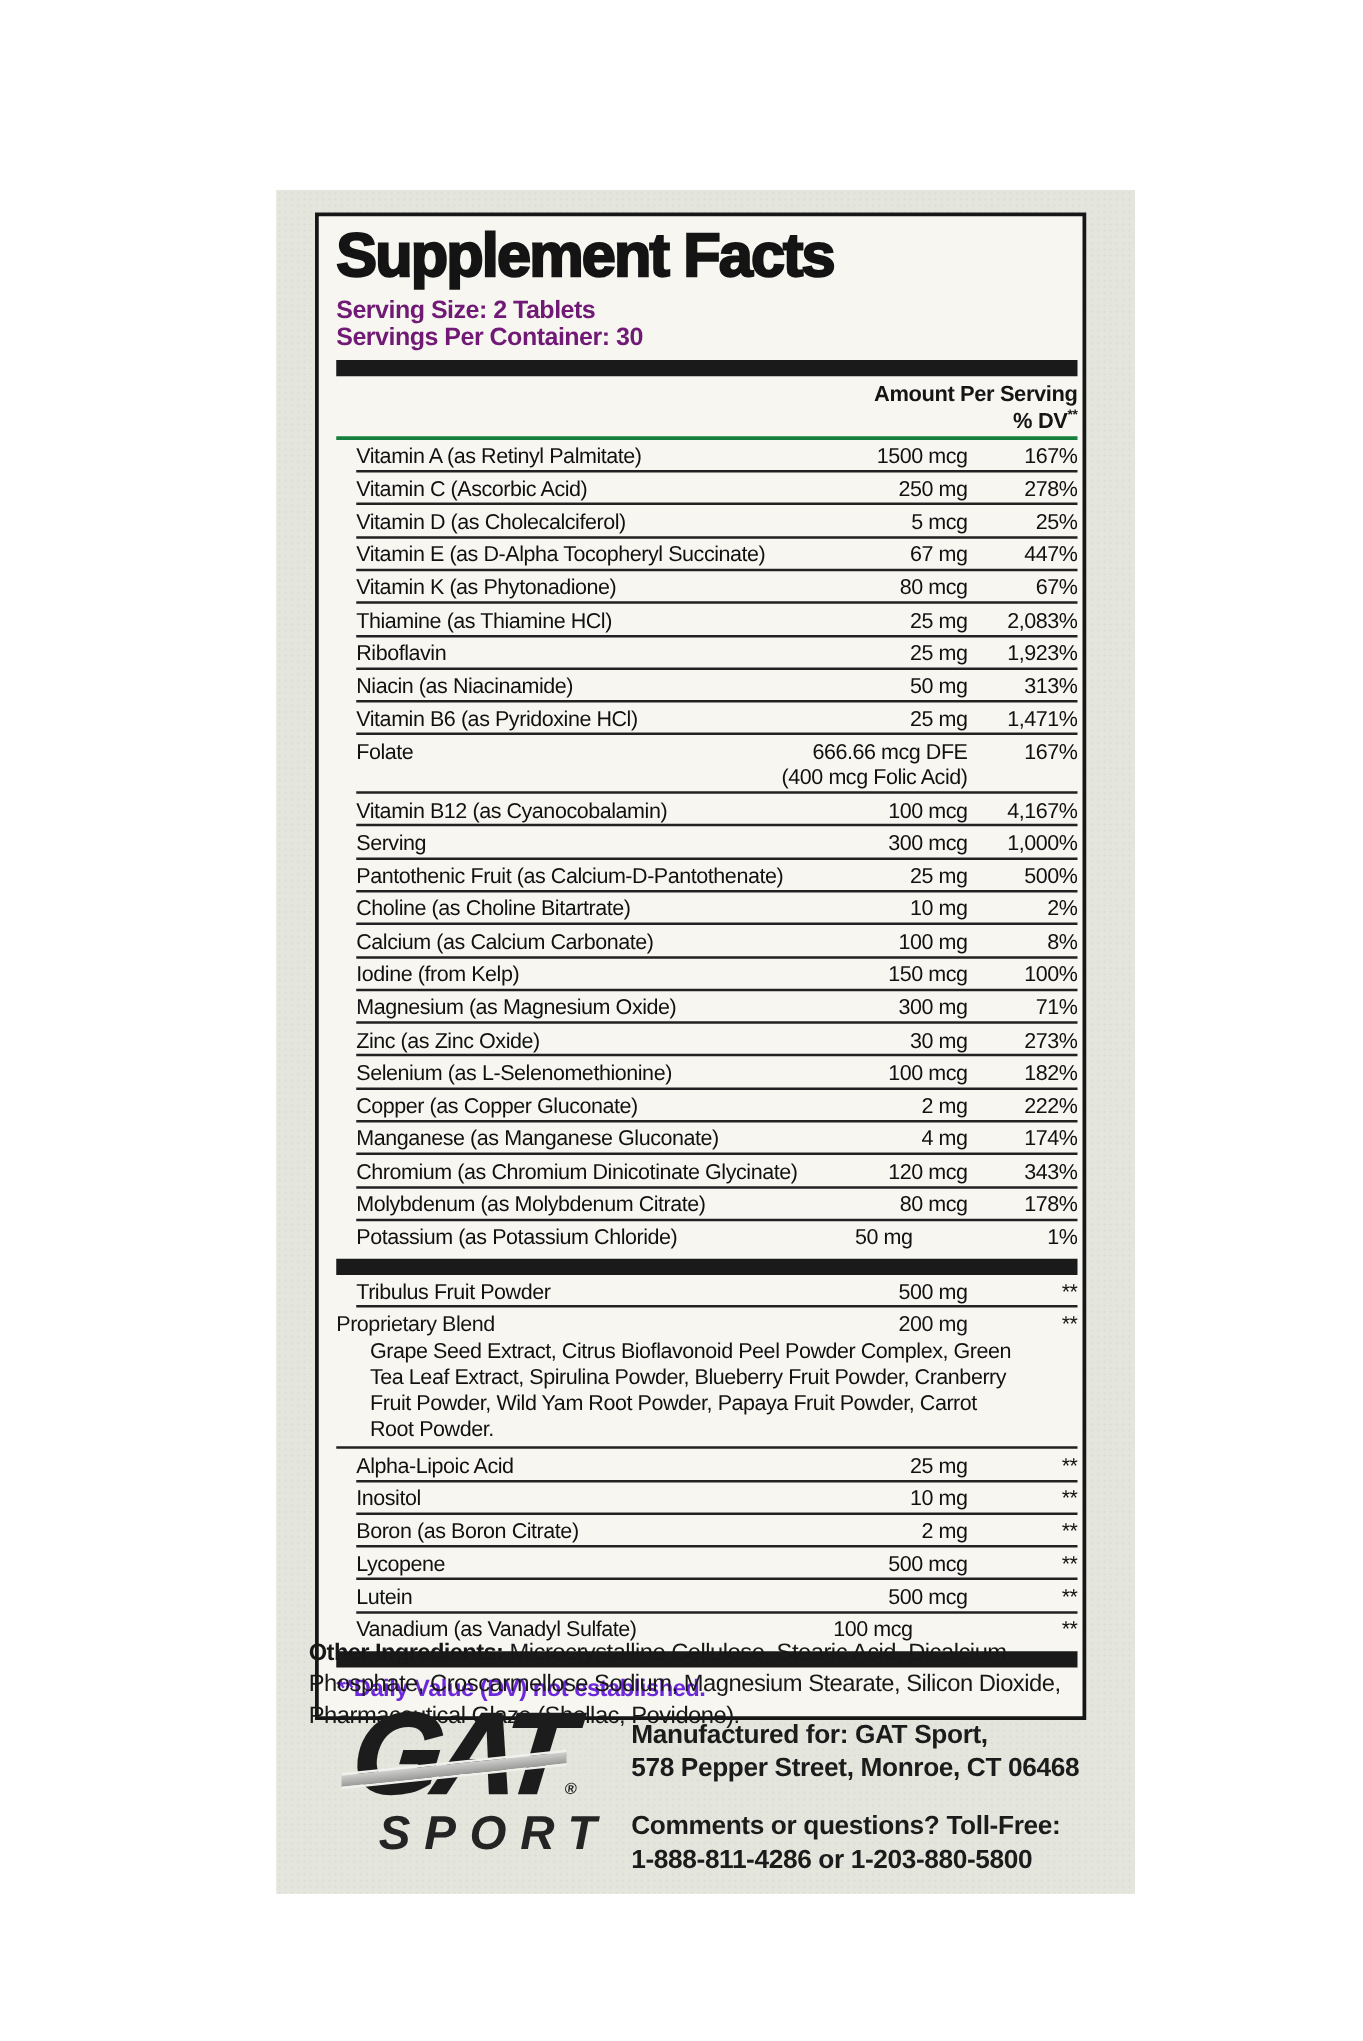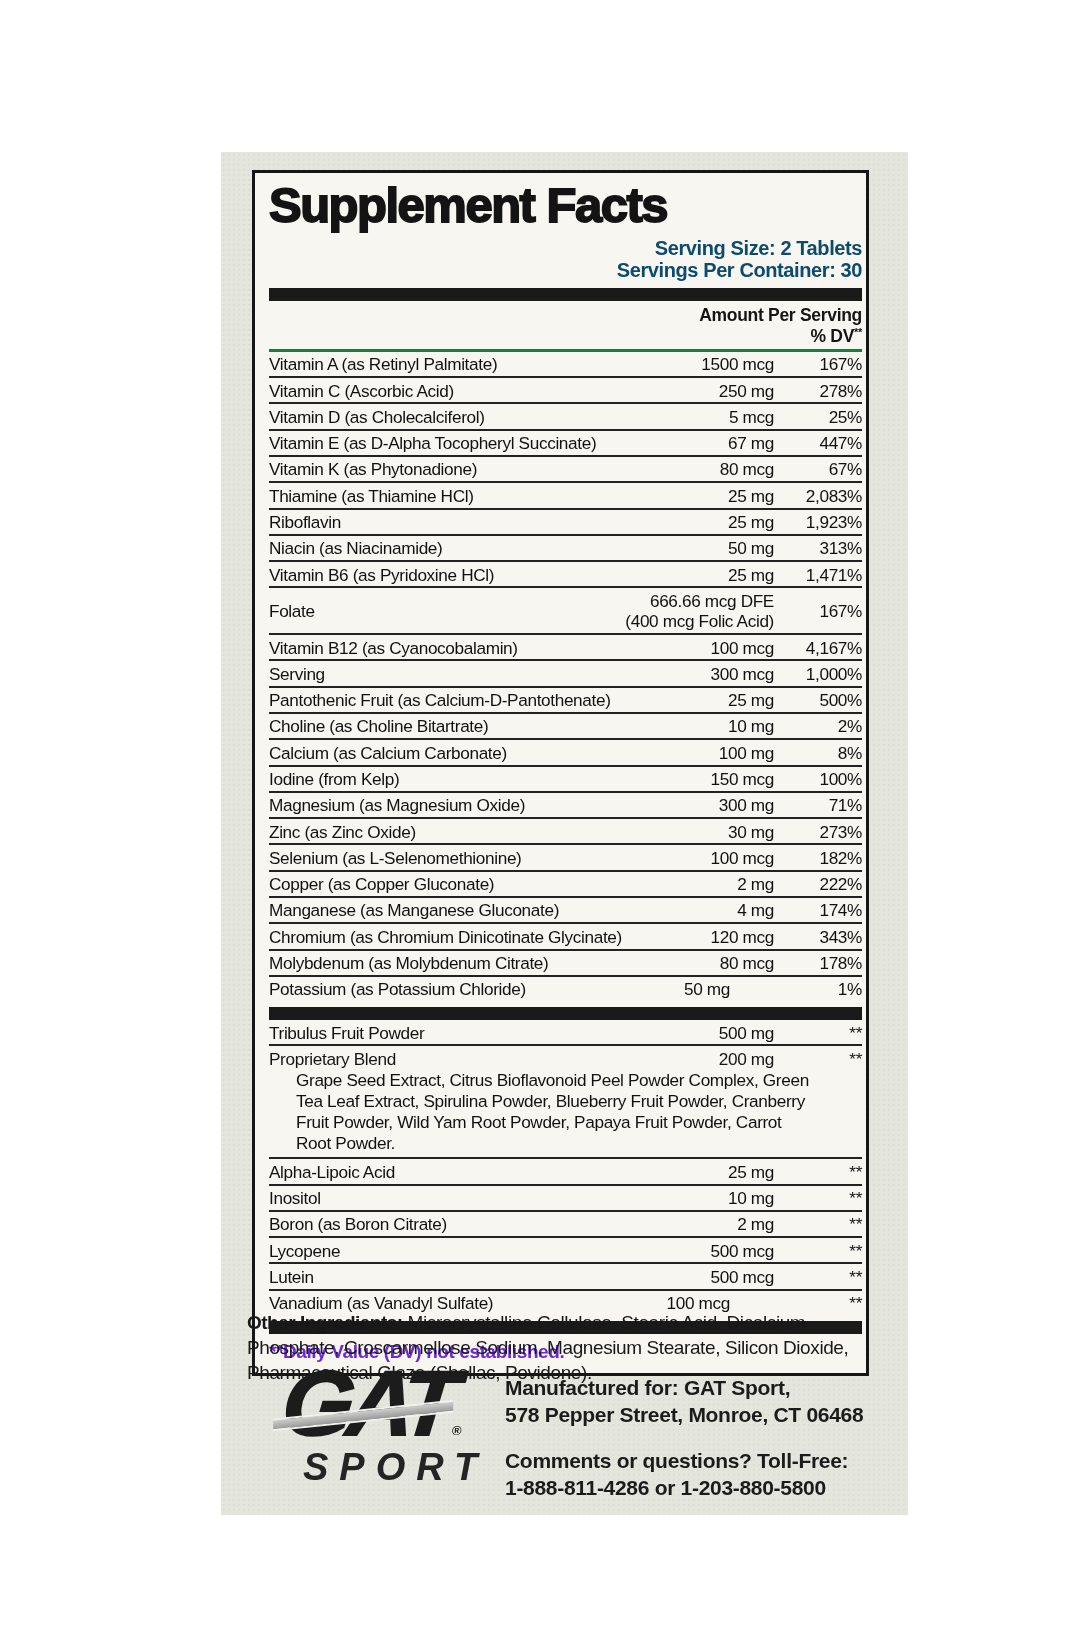--- a/index.html
+++ b/index.html
@@ -23,38 +23,38 @@
     box-sizing:border-box;
     padding:6px 4px 8px 14px;
   }
   .facts-title{
     font-size:49px;font-weight:bold;letter-spacing:-1.5px;
     -webkit-text-stroke:1.8px #141414;
     line-height:1.02;margin:2px 0 6px 0;color:#141414;
     white-space:nowrap;
   }
   .serving-line{
-    font-size:20px;font-weight:bold;letter-spacing:-0.4px;line-height:1.12;color:#0c4a6e;text-align:right;
+    font-size:20px;font-weight:bold;letter-spacing:-0.4px;line-height:1.12;color:#701a75;
   }
   .t-bar{height:13px;background:#1a1a1a;margin:6px 0 0 0;}
   .t-header{
     display:flex;align-items:flex-end;
     border-bottom:3px solid #15803d;
     padding:4px 0 2px 0;
     font-size:17.5px;font-weight:bold;letter-spacing:-0.3px;flex-direction:column;
   }
   .t-header .h-spacer{flex:1;}
   .t-header .h-amount{width:190px;text-align:right;white-space:nowrap;}
   .t-header .h-dv{width:88px;text-align:right;white-space:nowrap;}
   .t-header sup{font-size:11px;vertical-align:top;}
   .t-row{
-    display:flex;align-items:center;
+    display:flex;align-items:flex-start;
     border-bottom:2px solid #222;
     padding:2.5px 0 1.5px 0;
-    font-size:17.2px;letter-spacing:-0.35px;line-height:1.18;color:#111;
+    font-size:17.2px;letter-spacing:-0.35px;line-height:1.18;color:#111;margin-left:16px;
   }
   .t-row.no-line{border-bottom:none;gap:44px;}
   .t-name{flex:1;min-width:0;white-space:nowrap;overflow:visible;}
   .t-amount{width:150px;text-align:right;white-space:nowrap;}
   .t-dv{width:88px;text-align:right;white-space:nowrap;}
   .t-amount .amt2{display:block;}
   .t-blend{border-bottom:2px solid #222;padding:2.5px 0 3px 0;}
   .t-blend .blend-top{display:flex;align-items:flex-start;font-size:17.2px;letter-spacing:-0.35px;line-height:1.18;}
   .t-blend .blend-sub{
     padding-left:27px;padding-top:1px;width:545px;box-sizing:border-box;

